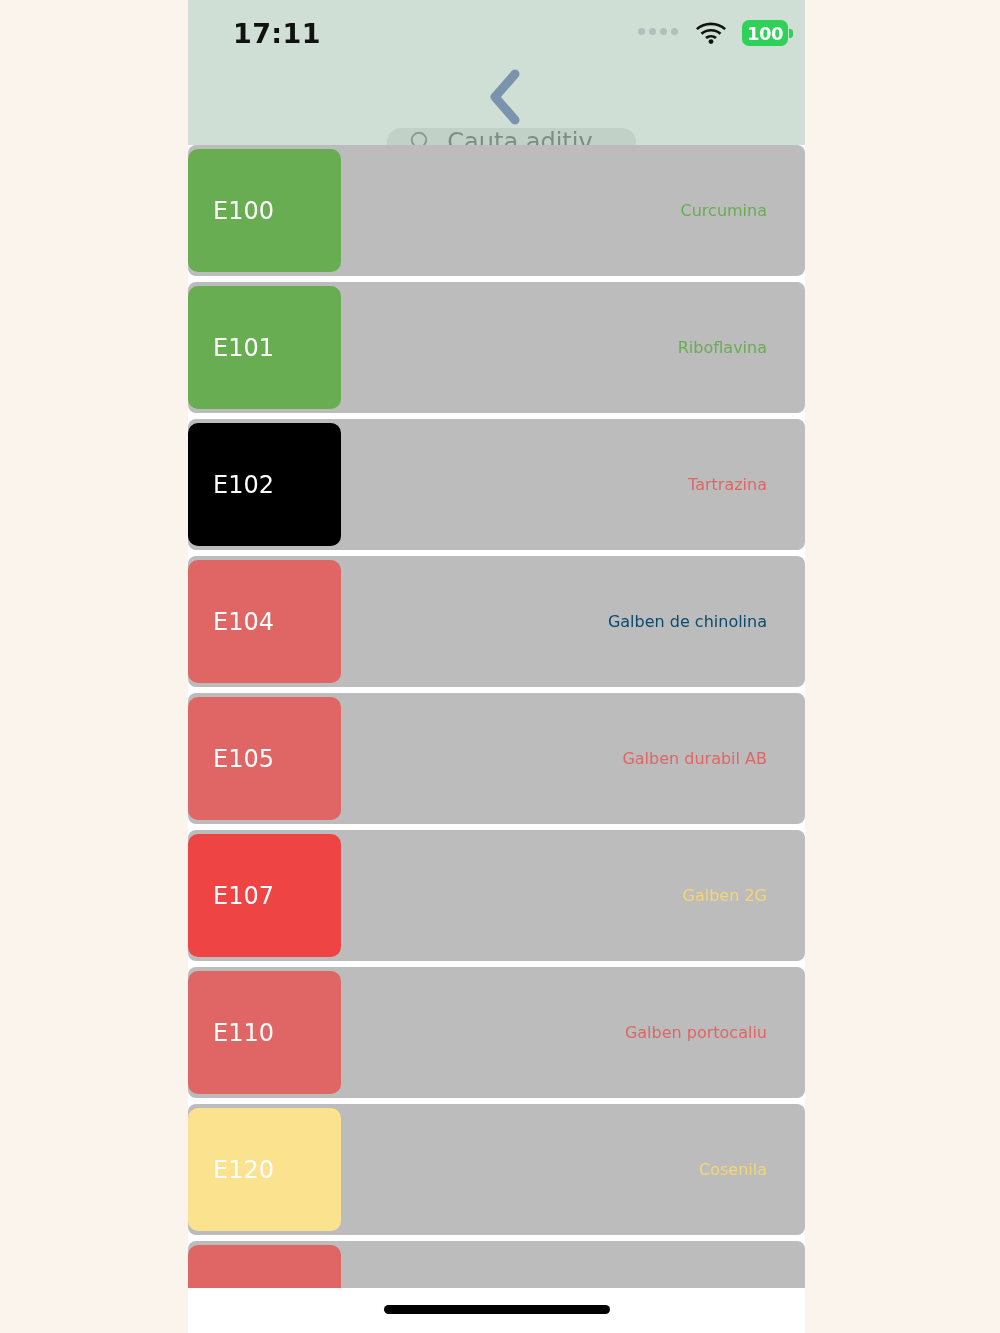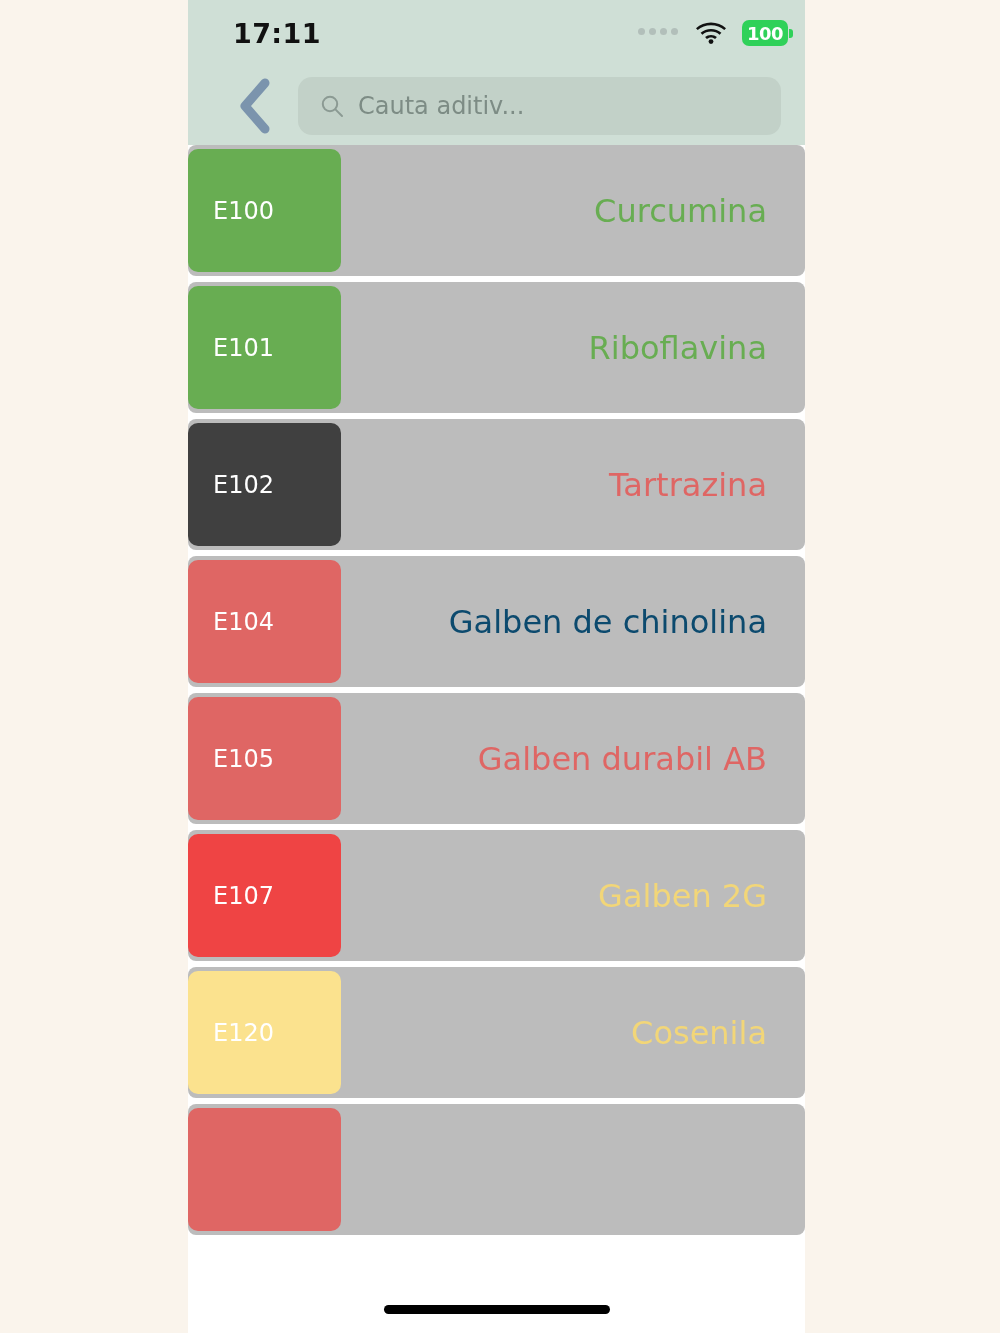--- a/index.html
+++ b/index.html
@@ -100,20 +100,21 @@
   }
 
   
   .navrow {
     position: relative;
     display: flex;
     align-items: center;
     height: 79px;
     padding: 0 24px 0 38px;
     box-sizing: border-box;
+    flex-direction: column;
   }
   .back-button {
     width: 56px;
     height: 62px;
     display: flex;
     align-items: center;
     justify-content: center;
     flex: none;
     cursor: pointer;
   }
@@ -168,21 +169,21 @@
     padding-left: 25px;
     box-sizing: border-box;
   }
   .row-code {
     font-size: 24px;
     color: #ffffff;
   }
   .row-name {
     margin-left: auto;
     padding-right: 38px;
-    font-size: 32px;
+    font-size: 16px;
     white-space: nowrap;
   }
 
   
   .home-area {
     position: absolute;
     left: 0;
     bottom: 0;
     width: 100%;
     height: 45px;
@@ -255,21 +256,21 @@
       </div>
 
       <div class="row">
         <div class="row-badge" style="background:#68ad52">
           <span class="row-code">E101</span>
         </div>
         <span class="row-name" style="color:#68ad52">Riboflavina</span>
       </div>
 
       <div class="row">
-        <div class="row-badge" style="background:#404040">
+        <div class="row-badge" style="background:#000000">
           <span class="row-code">E102</span>
         </div>
         <span class="row-name" style="color:#df6664">Tartrazina</span>
       </div>
 
       <div class="row">
         <div class="row-badge" style="background:#df6664">
           <span class="row-code">E104</span>
         </div>
         <span class="row-name" style="color:#0c4a6e">Galben de chinolina</span>
@@ -282,20 +283,26 @@
         <span class="row-name" style="color:#df6664">Galben durabil AB</span>
       </div>
 
       <div class="row">
         <div class="row-badge" style="background:#ef4444">
           <span class="row-code">E107</span>
         </div>
         <span class="row-name" style="color:#f2d678">Galben 2G</span>
       </div>
 
+      <div class="row">
+        <div class="row-badge" style="background:#df6664">
+          <span class="row-code">E110</span>
+        </div>
+        <span class="row-name" style="color:#df6664">Galben portocaliu</span>
+      </div>
 
       <div class="row">
         <div class="row-badge" style="background:#fbe28e">
           <span class="row-code">E120</span>
         </div>
         <span class="row-name" style="color:#f2d678">Cosenila</span>
       </div>
 
       <div class="row">
         <div class="row-badge" style="background:#df6664">

